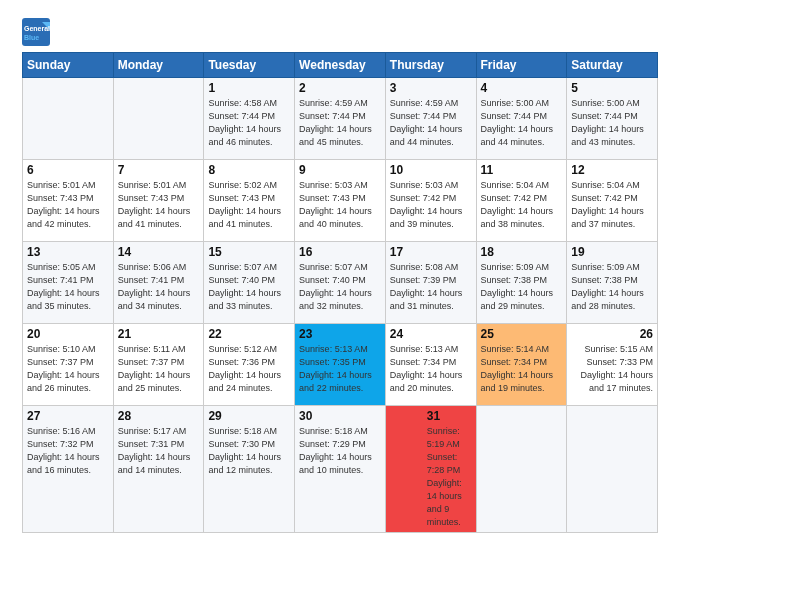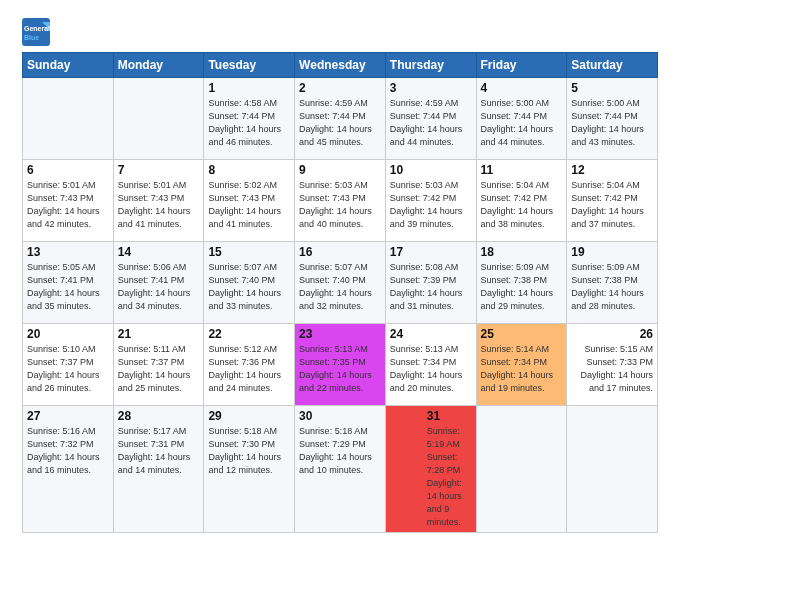--- a/index.html
+++ b/index.html
@@ -212,21 +212,21 @@
             <div class="day-info">Sunrise: 5:10 AM<br>Sunset: 7:37 PM<br>Daylight: 14 hours and 26 minutes.</div>
           </td>
           <td style="background: rgb(255, 255, 255);">
             <span class="day-num">21</span>
             <div class="day-info">Sunrise: 5:11 AM<br>Sunset: 7:37 PM<br>Daylight: 14 hours and 25 minutes.</div>
           </td>
           <td style="background: rgb(255, 255, 255);">
             <span class="day-num">22</span>
             <div class="day-info">Sunrise: 5:12 AM<br>Sunset: 7:36 PM<br>Daylight: 14 hours and 24 minutes.</div>
           </td>
-          <td style="background: #d946ef;">
+          <td style="background: #0ea5e9;">
             <span class="day-num">23</span>
             <div class="day-info">Sunrise: 5:13 AM<br>Sunset: 7:35 PM<br>Daylight: 14 hours and 22 minutes.</div>
           </td>
           <td style="background: rgb(255, 255, 255);">
             <span class="day-num">24</span>
             <div class="day-info">Sunrise: 5:13 AM<br>Sunset: 7:34 PM<br>Daylight: 14 hours and 20 minutes.</div>
           </td>
           <td style="background: #fdba74;">
             <span class="day-num">25</span>
             <div class="day-info">Sunrise: 5:14 AM<br>Sunset: 7:34 PM<br>Daylight: 14 hours and 19 minutes.</div>

